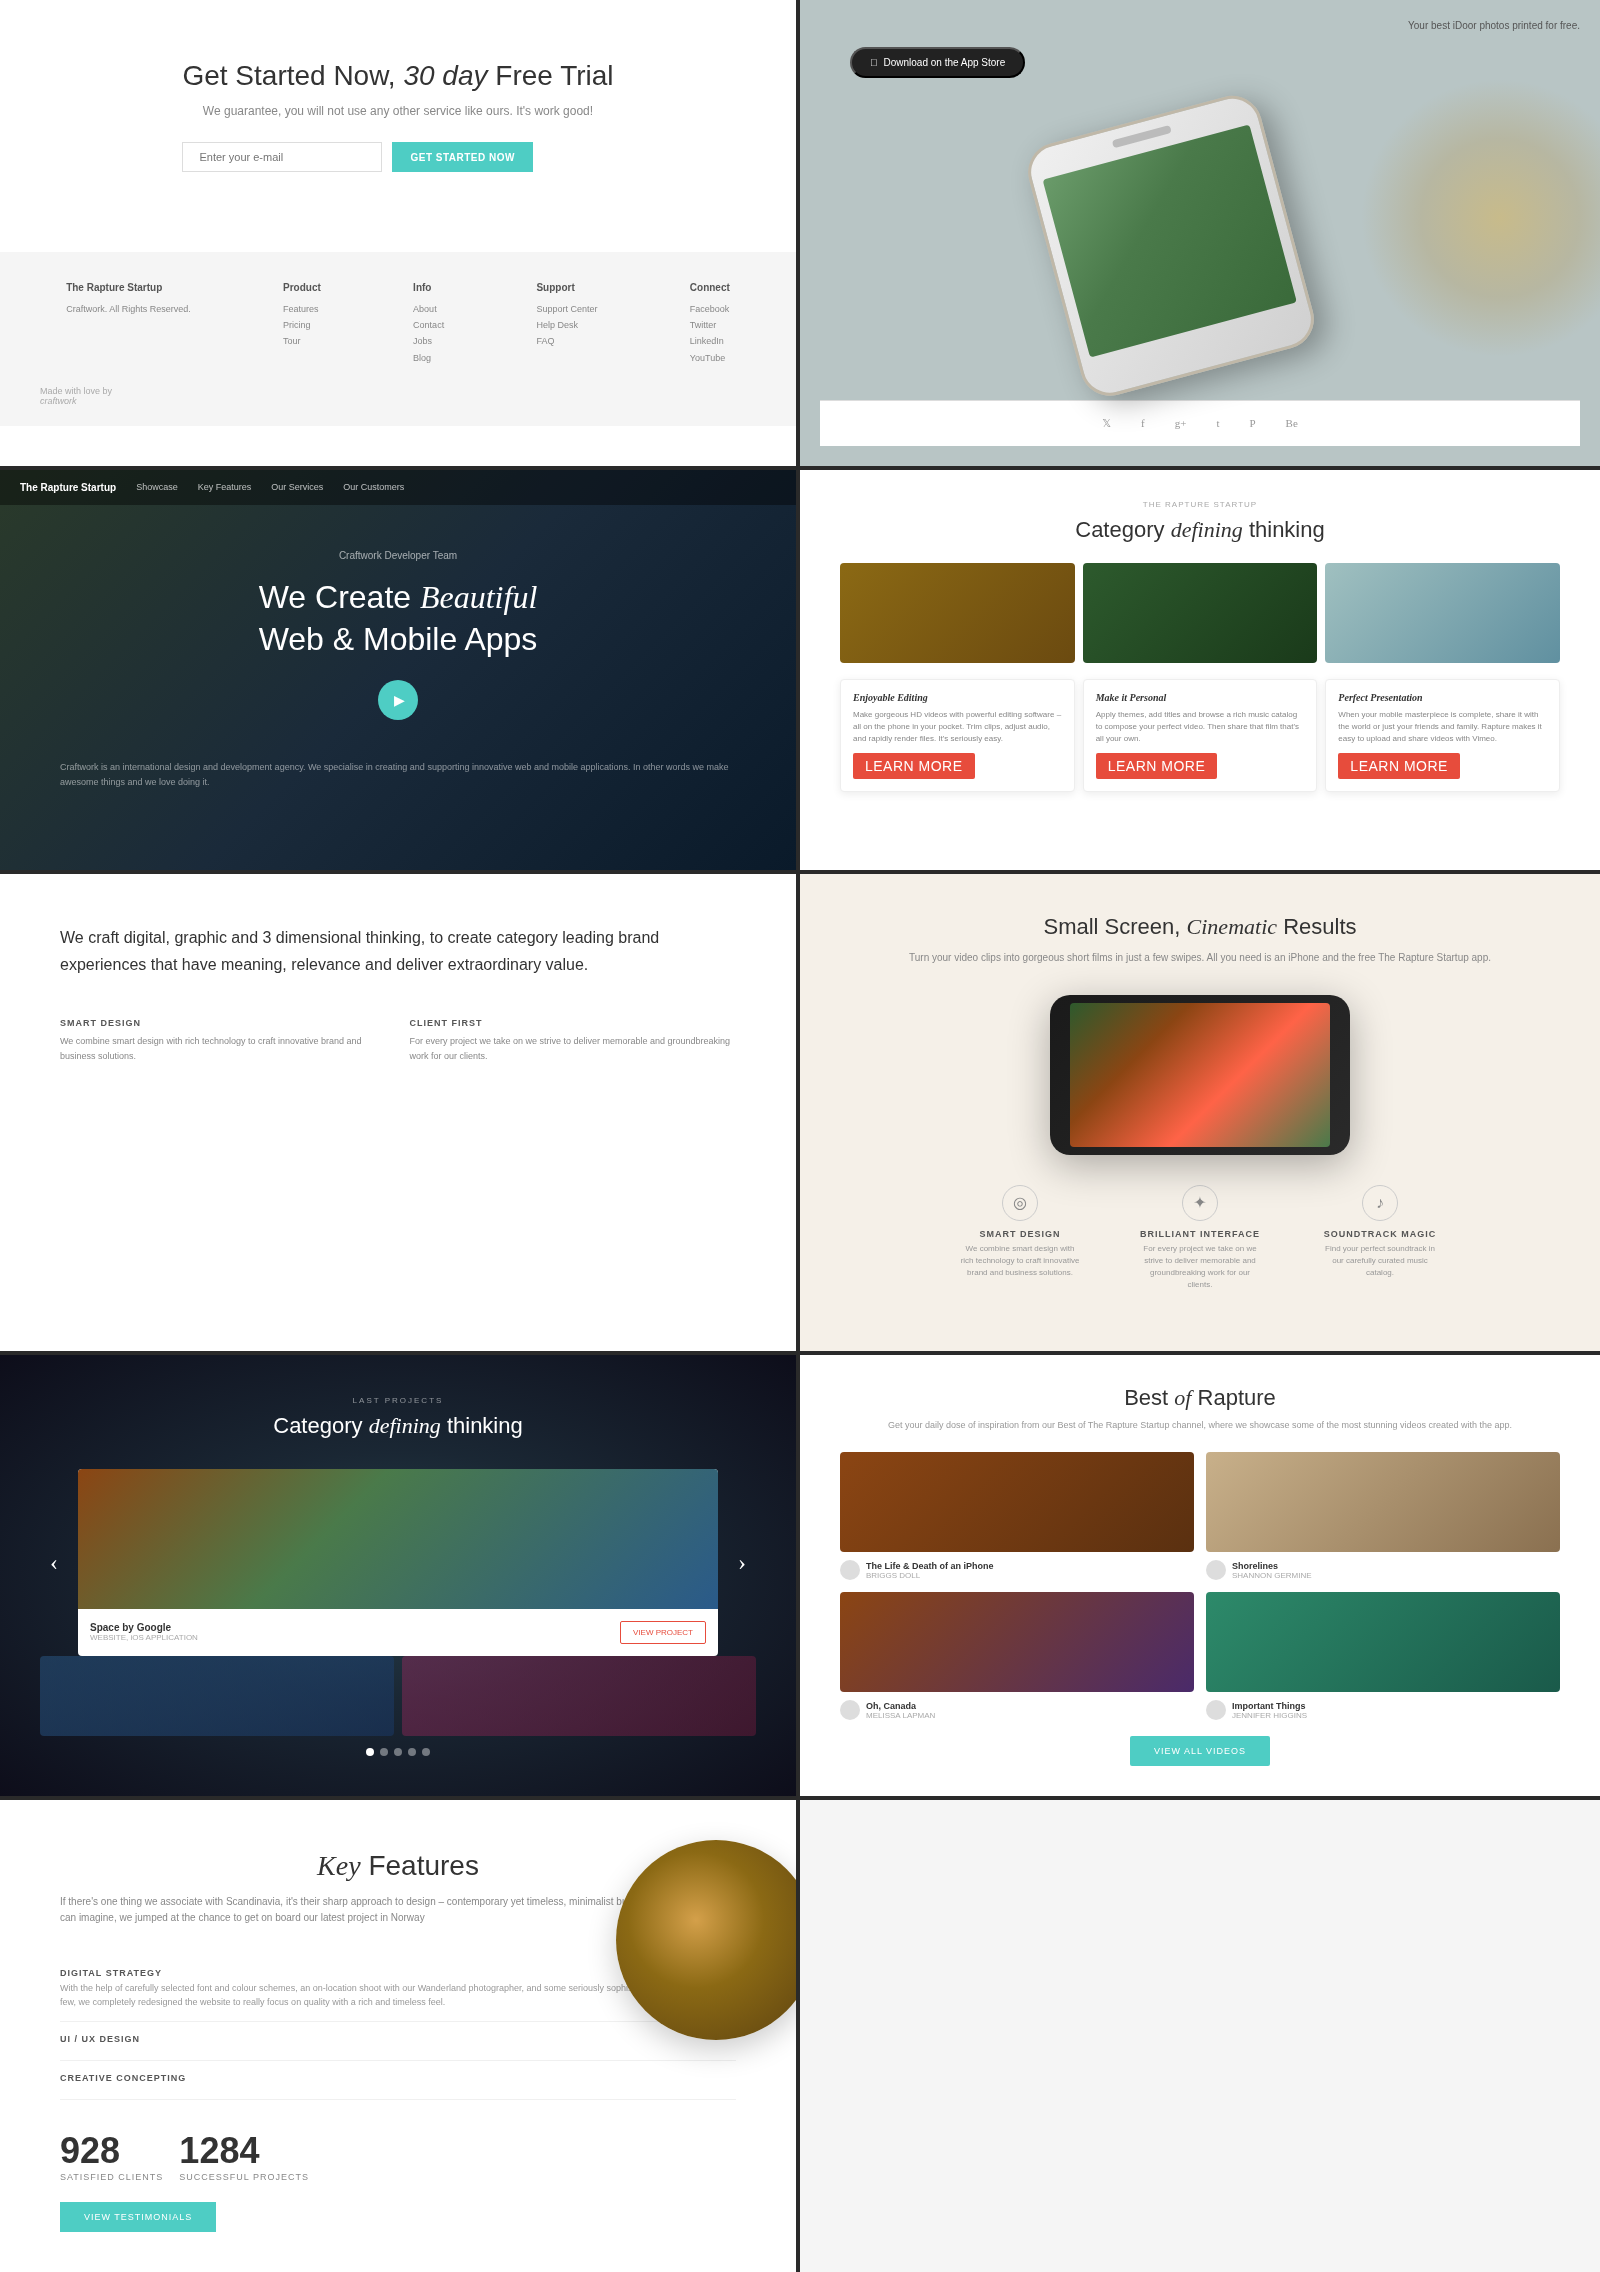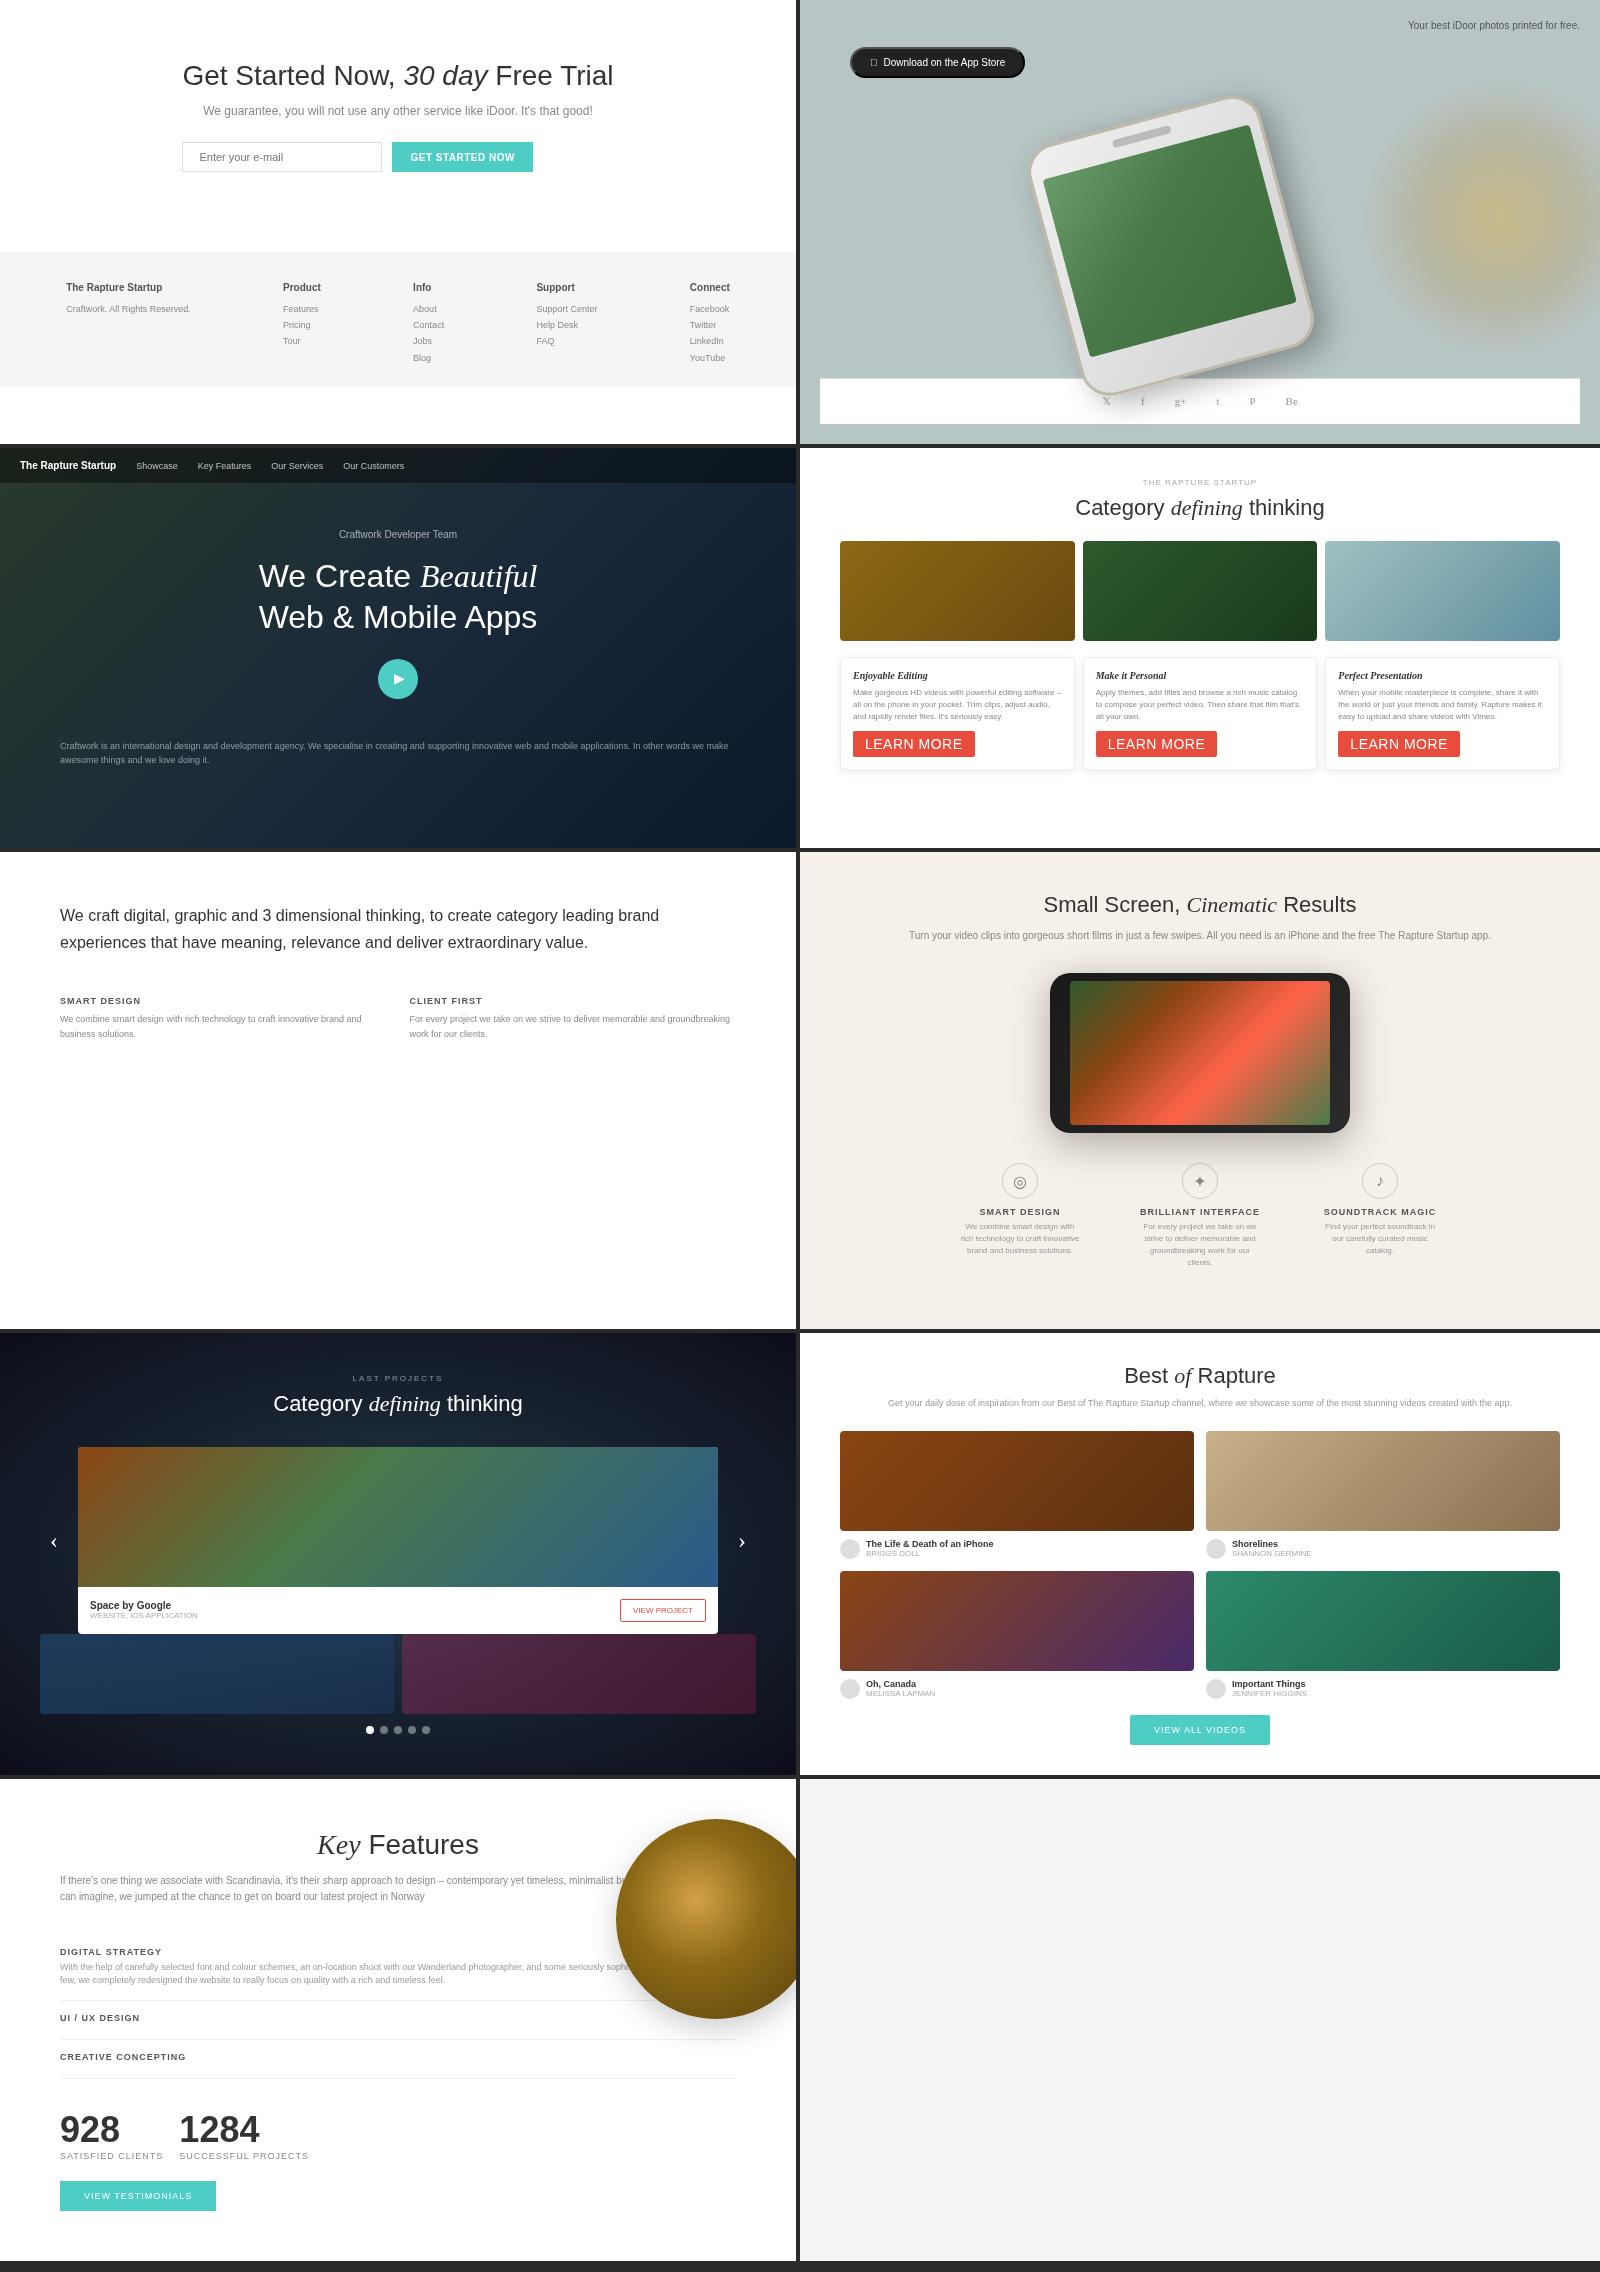--- a/index.html
+++ b/index.html
@@ -786,21 +786,21 @@
 
 <div class="panel-grid-top">
 
   <div class="panel panel-1 border-right">
     <div class="hero-section">
       <h1>
         <span>Get Started Now,</span>
         <em>30 day</em>
         <span>Free Trial</span>
       </h1>
-      <p class="subtitle">We guarantee, you will not use any other service like iDoor. It's that good!</p>
+      <p class="subtitle">We guarantee, you will not use any other service like ours. It's work good!</p>
       <div class="email-row">
         <input class="email" type="text" placeholder="Enter your e-mail" style="">
         <button class="btn-green">GET STARTED NOW</button>
       </div>
     </div>
     <div class="footer-nav">
       <div class="footer-cols">
         <div class="footer-col">
           <h4>The Rapture Startup</h4>
           <p>Craftwork. All Rights Reserved.</p>
@@ -824,20 +824,24 @@
           <a>Help Desk</a>
           <a>FAQ</a>
         </div>
         <div class="footer-col">
           <h4>Connect</h4>
           <a>Facebook</a>
           <a>Twitter</a>
           <a>LinkedIn</a>
           <a>YouTube</a>
         </div>
+      </div>
+      <div class="footer-brand">
+        <span>Made with love by</span>
+        <span class="logo-text">craftwork</span>
       </div>
     </div>
   </div>
 
   <div class="panel panel-2">
     <p class="top-text">Your best iDoor photos printed for free.</p>
     <button class="app-store-btn">
       <span></span>
       <span>Download on the App Store</span>
     </button>

